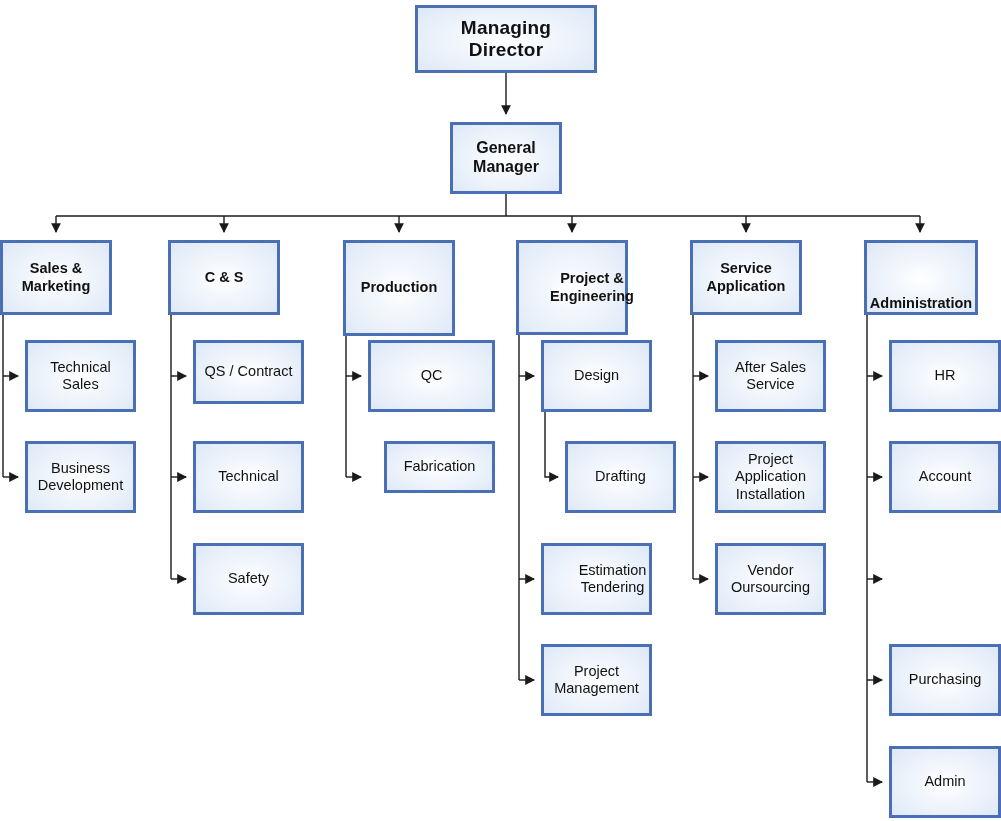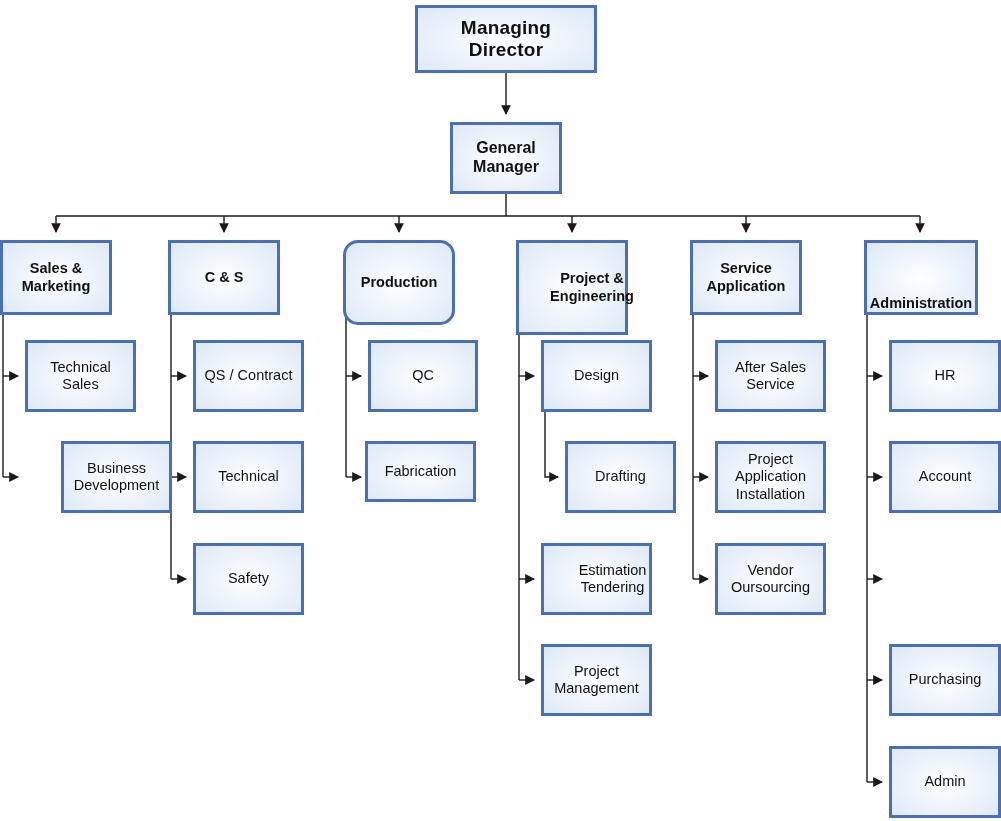--- a/index.html
+++ b/index.html
@@ -107,57 +107,57 @@
 Manager</span>
   </div>
 
   <div class="node lvl-dept" style="left:0px;top:240px;width:112px;height:75px;text-align:center;">
     <span class="lbl">Sales &amp;
 Marketing</span>
   </div>
   <div class="node lvl-dept" style="left:168px;top:240px;width:112px;height:75px;">
     <span class="lbl">C &amp; S</span>
   </div>
-  <div class="node lvl-dept" style="left:343px;top:240px;width:112px;height:85px;border-radius:15px;">
+  <div class="node lvl-dept" style="left:343px;top:240px;width:112px;height:96px;">
     <span class="lbl">Production</span>
   </div>
   <div class="node lvl-dept" style="left:516px;top:240px;width:112px;height:95px;padding-left:40px;">
     <span class="lbl">Project &amp;
 Engineering</span>
   </div>
   <div class="node lvl-dept" style="left:690px;top:240px;width:112px;height:75px;">
     <span class="lbl">Service
 Application</span>
   </div>
   <div class="node lvl-dept wide" style="left:864px;top:240px;width:114px;height:75px;align-items:flex-end;">
     <span class="lbl">Administration</span>
   </div>
 
   <div class="node lvl-child" style="left:25px;top:340px;width:111px;height:72px;">
     <span class="lbl">Technical Sales</span>
   </div>
-  <div class="node lvl-child" style="left:25px;top:441px;width:111px;height:72px;margin-left:36px;">
+  <div class="node lvl-child" style="left:25px;top:441px;width:111px;height:72px;">
     <span class="lbl">Business
 Development</span>
   </div>
 
-  <div class="node lvl-child" style="left:193px;top:340px;width:111px;height:72px;">
+  <div class="node lvl-child" style="left:193px;top:340px;width:111px;height:64px;">
     <span class="lbl">QS / Contract</span>
   </div>
   <div class="node lvl-child" style="left:193px;top:441px;width:111px;height:72px;">
     <span class="lbl">Technical</span>
   </div>
   <div class="node lvl-child" style="left:193px;top:543px;width:111px;height:72px;">
     <span class="lbl">Safety</span>
   </div>
 
-  <div class="node lvl-child" style="left:368px;top:340px;width:110px;height:72px;">
+  <div class="node lvl-child" style="left:368px;top:340px;width:127px;height:72px;">
     <span class="lbl">QC</span>
   </div>
-  <div class="node lvl-child" style="left:365px;top:441px;width:111px;height:61px;">
+  <div class="node lvl-child" style="left:384px;top:441px;width:111px;height:52px;">
     <span class="lbl">Fabrication</span>
   </div>
 
   <div class="node lvl-child" style="left:541px;top:340px;width:111px;height:72px;">
     <span class="lbl">Design</span>
   </div>
   <div class="node lvl-child" style="left:565px;top:441px;width:111px;height:72px;">
     <span class="lbl">Drafting</span>
   </div>
   <div class="node lvl-child" style="left:541px;top:543px;width:111px;height:72px;padding-left:32px;">

